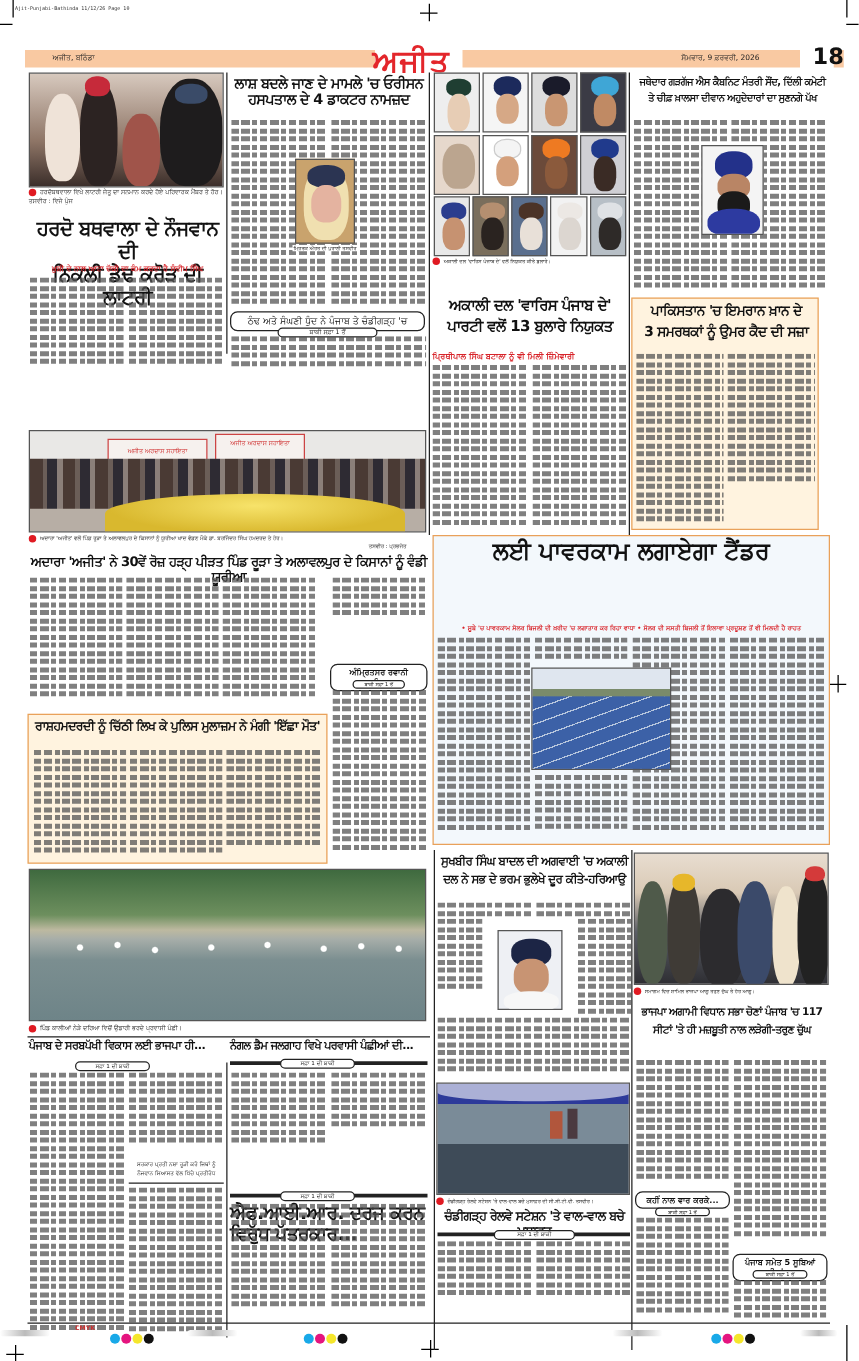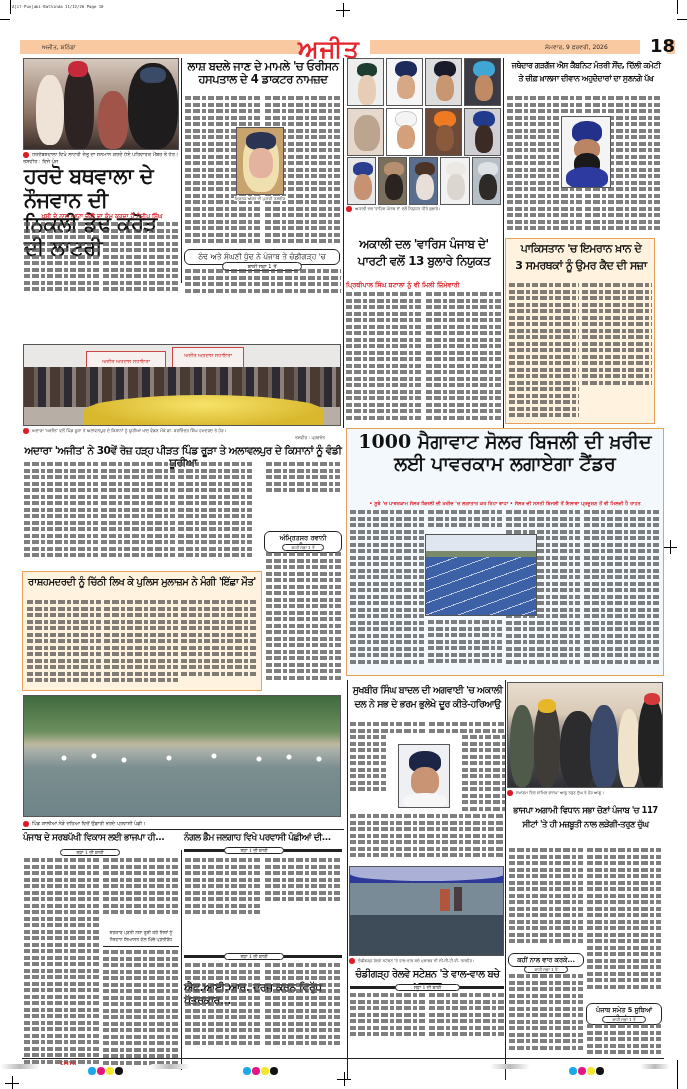--- a/index.html
+++ b/index.html
@@ -62,21 +62,21 @@
 
 <div class="abs photo" style="left:23px;top:58px;width:156px;height:92px;background:linear-gradient(180deg,#d7c9be,#8e7566 60%,#3b2e2a)">
   <div class="face" style="left:12px;top:16px;width:28px;height:70px;background:#efe3d8"></div>
   <div class="face" style="left:40px;top:6px;width:30px;height:84px;background:#2c2322"></div>
   <div class="face" style="left:44px;top:2px;width:20px;height:16px;background:#c62a3a"></div>
   <div class="face" style="left:74px;top:32px;width:30px;height:58px;background:#a0544a"></div>
   <div class="face" style="left:104px;top:4px;width:50px;height:86px;background:#1e1c1d"></div>
   <div class="face" style="left:116px;top:8px;width:26px;height:16px;background:#3a4b68"></div>
 </div>
 <div class="abs caption" style="left:23px;top:151px;width:156px"><span class="reddot"></span><span>ਹਰਦੋਬਥਵਾਲਾ ਵਿਖੇ ਲਾਟਰੀ ਜੇਤੂ ਦਾ ਸਨਮਾਨ ਕਰਦੇ ਹੋਏ ਪਰਿਵਾਰਕ ਮੈਂਬਰ ਤੇ ਹੋਰ। ਤਸਵੀਰ : ਵਿਜੇ ਪੁੰਜ</span></div>
-<div class="abs head" style="left:24px;top:164px;width:156px;font-size:21px;">
+<div class="abs head" style="left:24px;top:174px;width:156px;font-size:16px;text-align:center">
     <div>ਹਰਦੋ ਬਥਵਾਲਾ ਦੇ ਨੌਜਵਾਨ ਦੀ</div>
     <div>ਨਿਕਲੀ ਡੇਢ ਕਰੋੜ ਦੀ ਲਾਟਰੀ</div>
   </div>
 <div class="abs sub" style="left:24px;top:212px;width:156px;font-size:6px;text-align:center">ਖ਼ੁਸ਼ੀ ਦੇ ਨਾਲ ਆਟਾ ਚੱਕੀ ਦਾ ਕੰਮ ਕਰਦਾ ਹੈ ਸੰਦੀਪ ਸਿੰਘ</div>
 <div class="abs txt" style="left:24px;top:222px;width:75px;height:76px">
     <span></span>
     <span></span>
     <span></span>
     <span></span>
     <span></span>
@@ -512,21 +512,20 @@
     <span></span>
     <span></span>
     <span></span>
     <span></span>
     <span></span>
     <span></span>
   </div>
 
 <div class="abs beige" style="left:346px;top:428px;width:318px;height:248px;background:#f3f8fc"></div>
 <div class="abs head" style="left:348px;top:431px;width:314px;font-size:19px;text-align:center;font-family:'DejaVu Serif',serif;letter-spacing:0">
-    <div>1000 ਮੈਗਾਵਾਟ ਸੋਲਰ ਬਿਜਲੀ ਦੀ ਖ਼ਰੀਦ</div>
     <div>ਲਈ ਪਾਵਰਕਾਮ ਲਗਾਏਗਾ ਟੈਂਡਰ</div>
   </div>
 <div class="abs sub" style="left:348px;top:500px;width:314px;font-size:5px;text-align:center">• ਸੂਬੇ 'ਚ ਪਾਵਰਕਾਮ ਸੋਲਰ ਬਿਜਲੀ ਦੀ ਖ਼ਰੀਦ 'ਚ ਲਗਾਤਾਰ ਕਰ ਰਿਹਾ ਵਾਧਾ • ਸੋਲਰ ਦੀ ਸਸਤੀ ਬਿਜਲੀ ਤੋਂ ਇਲਾਵਾ ਪ੍ਰਦੂਸ਼ਣ ਤੋਂ ਵੀ ਮਿਲਦੀ ਹੈ ਰਾਹਤ</div>
 <div class="abs txt" style="left:350px;top:510px;width:74px;height:160px">
     <span></span>
     <span></span>
     <span></span>
     <span></span>
     <span></span>
     <span></span>
@@ -715,21 +714,21 @@
 <div class="abs txt" style="left:265px;top:858px;width:76px;height:50px">
     <span></span>
     <span></span>
     <span></span>
     <span></span>
     <span></span>
     <span></span>
     <span></span>
   </div>
 
-<div class="abs head" style="left:184px;top:982px;width:160px;font-size:11px">ਐਫ.ਆਈ.ਆਰ. ਦਰਜ ਕਰਨ ਵਿਰੁੱਧ ਪੱਤਰਕਾਰ...</div>
+<div class="abs head" style="left:184px;top:962px;width:160px;font-size:15px">ਐਫ.ਆਈ.ਆਰ. ਦਰਜ ਕਰਨ ਵਿਰੁੱਧ ਪੱਤਰਕਾਰ...</div>
 <div class="abs hline" style="left:184px;top:955px;width:158px;height:3px"></div>
 <div class="abs pill" style="left:224px;top:953px;width:60px;font-size:4.5px">ਸਫ਼ਾ 1 ਦੀ ਬਾਕੀ</div>
 <div class="abs txt" style="left:185px;top:963px;width:76px;height:86px">
     <span></span>
     <span></span>
     <span></span>
     <span></span>
     <span></span>
     <span></span>
     <span></span>

